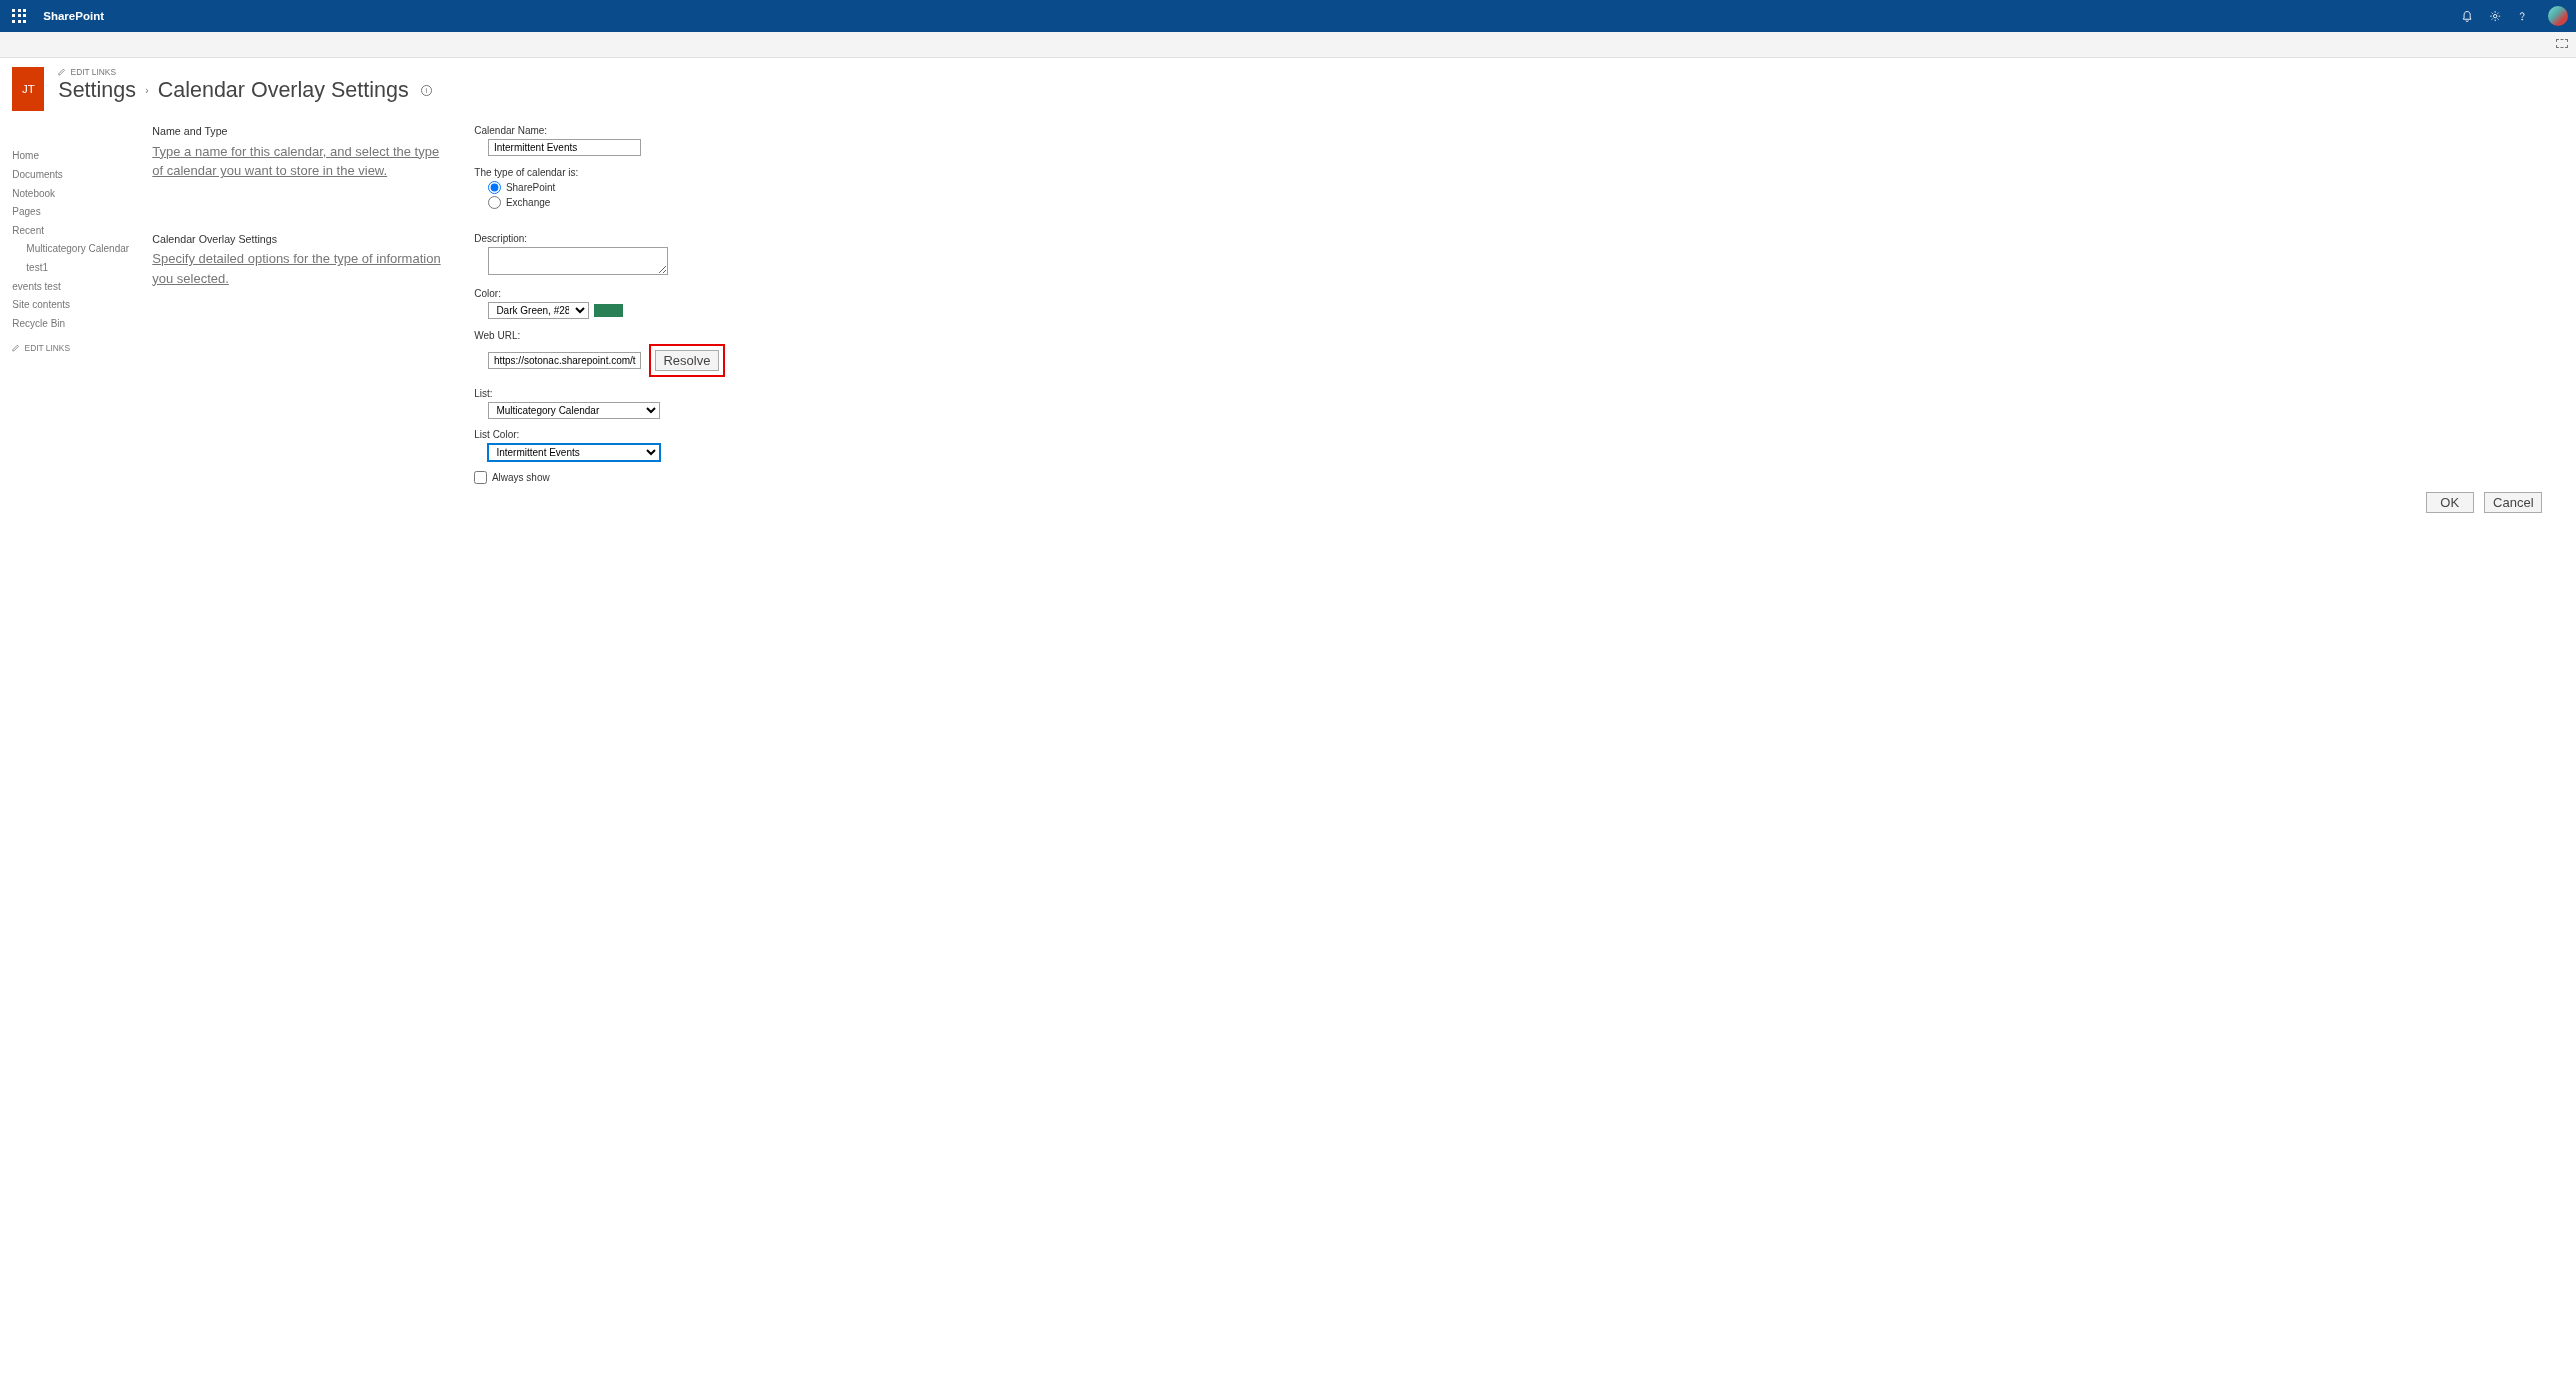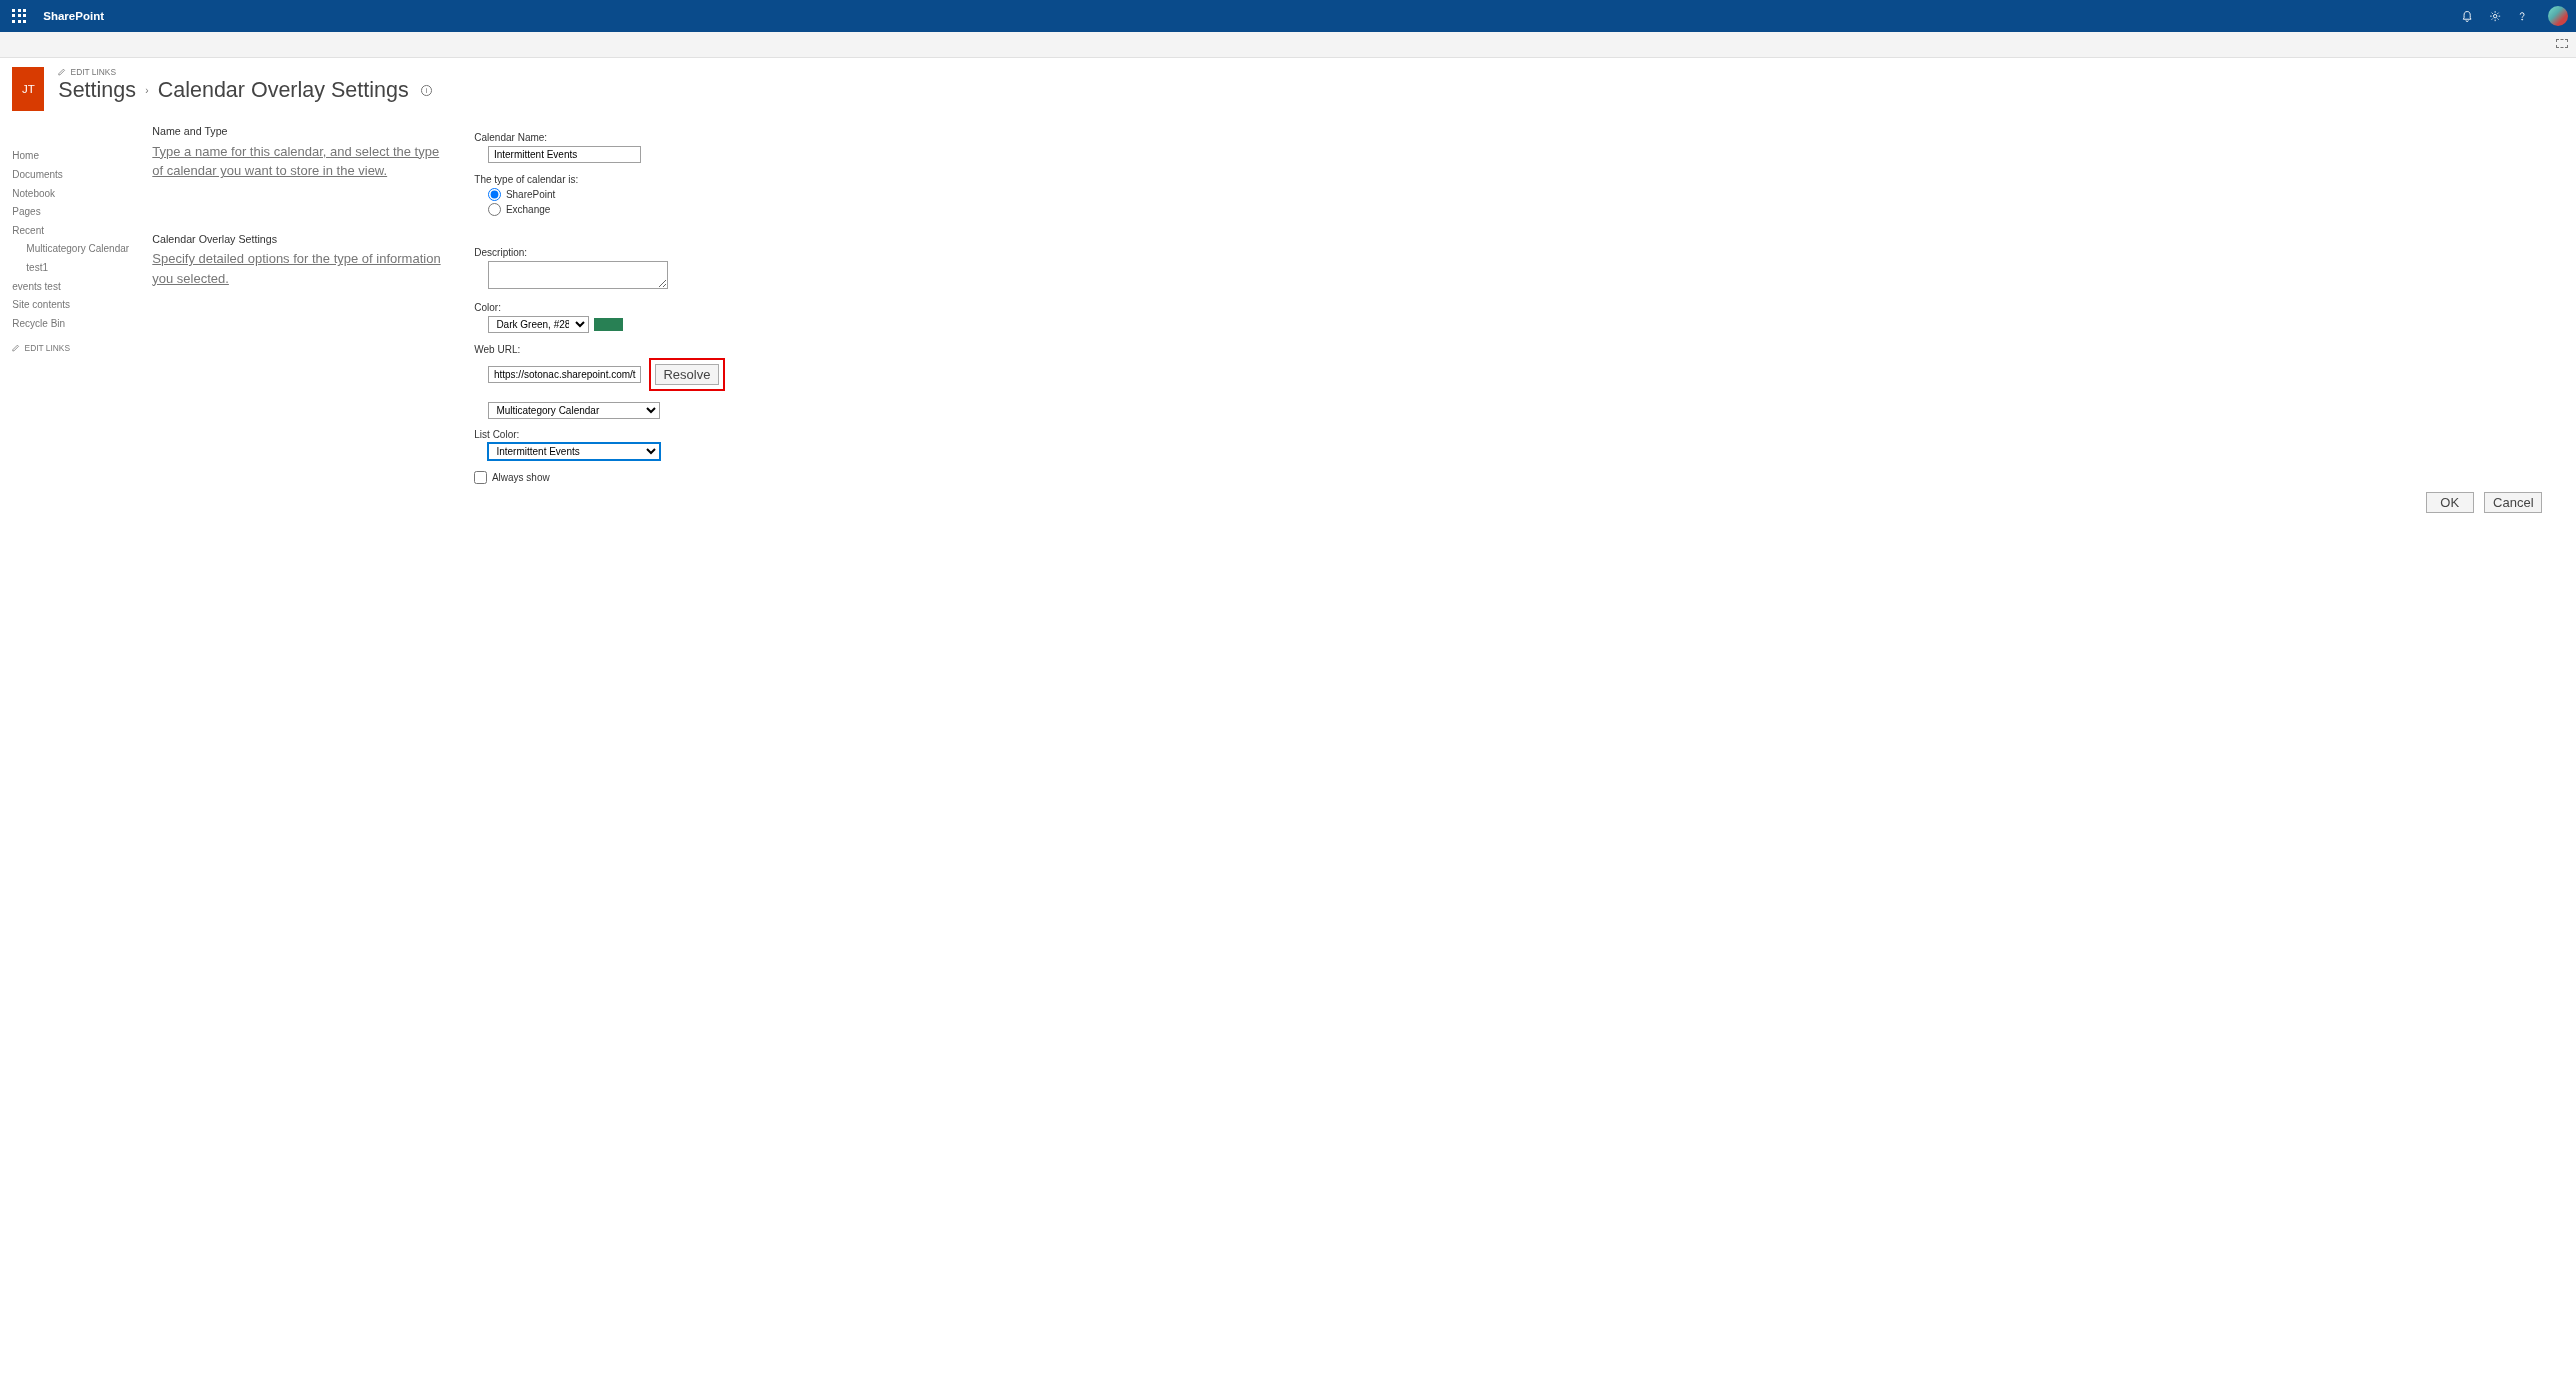--- a/index.html
+++ b/index.html
@@ -37,21 +37,21 @@
 
 
 .content { flex: 1; display:flex; padding-top: 0; }
 .col-left { width: 322px; padding-right: 23px; }
 .col-right { flex: 1; }
 .section-title { font-size: 10.7px; color:#333; margin-bottom: 4.6px; }
 .section-desc { font-size: 13px; color:#767676; line-height: 1.5; max-width: 291px; text-decoration: underline; }
 .section { margin-bottom: 31px; }
 
 .form-row { margin-bottom: 10.7px; }
-.form-label { font-size: 10px; color:#333; margin-bottom: 3.1px; display:block;margin-top:7px; }
+.form-label { font-size: 10px; color:#333; margin-bottom: 3.1px; display:block; }
 .txt { border:0.8px solid #a0a0a0; padding:1.5px 4.6px; font-size:10px; height:17px; width: 153px; background:#fff; font-family:inherit; }
 .txt.url { width: 153px; }
 .txtarea { width: 180px; height: 28px; border:0.8px solid #a0a0a0; font-family:inherit; font-size:10px; resize:both; background:#fff; }
 .radio-row { display:flex; align-items:center; gap:4.6px; margin: 1.5px 0; }
 .select { border:0.8px solid #a0a0a0; height:17px; font-size:10px; padding: 0.8px 3.1px; background:#fff; font-family:inherit; }
 .select.color { width: 101px; }
 .swatch { width: 29px; height: 12.3px; display:inline-block; vertical-align: middle; margin-left: 4.6px; }
 .select.list { width: 172px; }
 .select.view { width: 172px; border: 0.8px solid #0078d4; outline: 0.8px solid #0078d4; }
 .btn { height: 21.5px; min-width: 46px; font-size: 13px; color:#444; background: #f4f4f4; border: 0.8px solid #ababab; cursor:pointer; padding: 0 7.7px; font-family:inherit; }
@@ -202,20 +202,21 @@
             <label class="form-label">Web URL:</label>
             <div class="form-indent" style="display:flex; align-items:center;">
               <input class="txt url" value="https://sotonac.sharepoint.com/teams" style="">
               <span class="highlight-box">
                 <button class="btn">Resolve</button>
               </span>
             </div>
           </div>
 
           <div class="form-row">
+            <label class="form-label">List:</label>
             <div class="form-indent">
               <select class="select list">
                 <option>Multicategory Calendar</option>
               </select>
             </div>
           </div>
 
           <div class="form-row">
             <label class="form-label">List Color:</label>
             <div class="form-indent">

